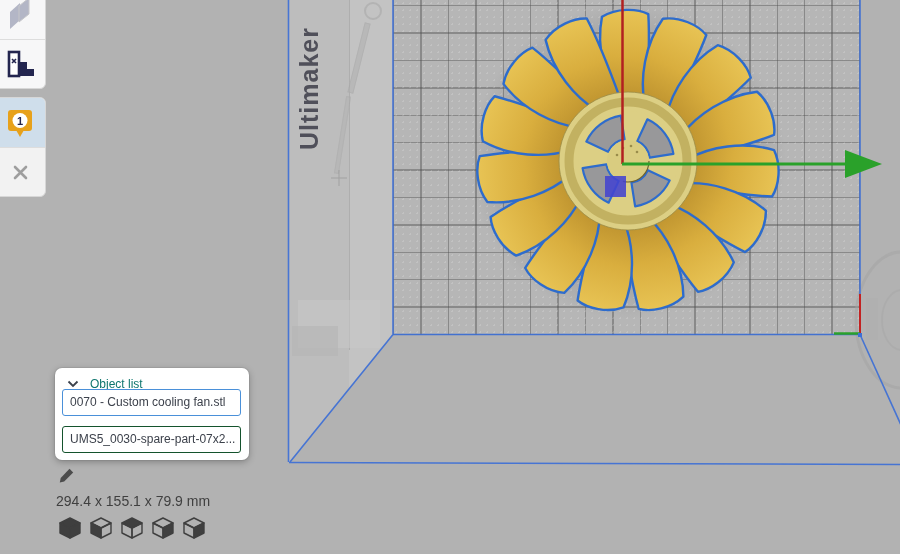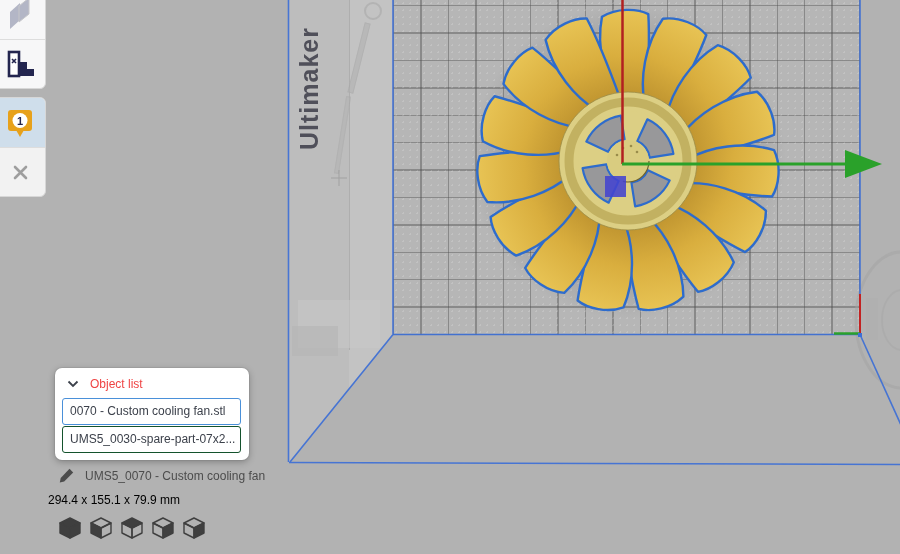--- a/index.html
+++ b/index.html
@@ -44,33 +44,33 @@
   .tcell + .tcell { border-top:1px solid #ddd; }
   .tcell.active { background:#cfdeeb; }
 
   
   .panel {
     position:absolute; left:55px; top:368px; width:194px; height:92px;
     background:#fff; border-radius:7px;
     box-shadow:0 0 0 1px rgba(0,0,0,.05), 0 2px 7px rgba(0,0,0,.28);
   }
   .panel-header { position:absolute; left:12px; top:9px; display:flex; gap:11px; align-items:center; cursor:pointer; }
-  .panel-header span { font-size:12px; color:#ef4444; }
+  .panel-header span { font-size:12px; color:#0f766e; }
   .obj-item {
     position:absolute; left:7px; width:179px; height:27px;
     font-size:12px; line-height:25px; padding-left:7px; color:#3c414b;
     background:#fff; border:1px solid #14532d; border-radius:3px;
     white-space:nowrap; overflow:hidden; cursor:pointer;
   }
   .obj-item.sel { border:1.5px solid #4a90d9; }
 
   
   .sel-row { position:absolute; left:59px; top:468px; display:flex; gap:11px; align-items:center; }
   .sel-row span { font-size:12px; color:#4c4c4c; }
-  .dims { position:absolute; left:48px; top:493px; font-size:12px; color:#000000; }
+  .dims { position:absolute; left:56px; top:493px; font-size:14px; color:#404040; }
   .cubes { position:absolute; left:58px; top:517px; display:flex; gap:7px; }
   .cube-btn { cursor:pointer; display:block; }
 </style>
 </head>
 <body>
 
 <div class="stage">
 
   <div style="position:absolute;inset:0;">
     <div class="wall">
@@ -207,29 +207,28 @@
     </div>
   </div>
 
   <div class="panel">
     <div class="panel-header">
       <svg width="12" height="8" viewBox="0 0 12 8">
         <polyline points="1.5,1.5 6,6 10.5,1.5" fill="none" stroke="#3c414b" stroke-width="1.8"></polyline>
       </svg>
       <span>Object list</span>
     </div>
-    <div class="obj-item sel" style="top:30px;">0070 - Custom cooling fan.stl</div>
+    <div class="obj-item sel" style="top:21px;">0070 - Custom cooling fan.stl</div>
     <div class="obj-item" style="top:58px;">UMS5_0030-spare-part-07x2...</div>
   </div>
 
   <div class="sel-row">
     <svg width="15" height="15" viewBox="0 0 15 15">
       <path d="M10.5 0.8 L14.2 4.5 L5.2 13.5 L0.8 14.4 L1.7 10 Z" fill="#4c4c4c"></path>
     </svg>
-    <span>UMS5_0070 - Custom cooling fan</span>
   </div>
   <div class="dims">294.4 x 155.1 x 79.9 mm</div>
 
   <div class="cubes">
     <svg class="cube-btn" width="24" height="22" viewBox="0 0 24 22">
       <g stroke="#3f3f3f" stroke-width="1.4" stroke-linejoin="round">
         <polygon points="12,1 22,6 12,11 2,6" fill="#3f3f3f"></polygon>
         <polygon points="2,6 12,11 12,21 2,16" fill="#3f3f3f"></polygon>
         <polygon points="12,11 22,6 22,16 12,21" fill="#3f3f3f"></polygon>
       </g>

